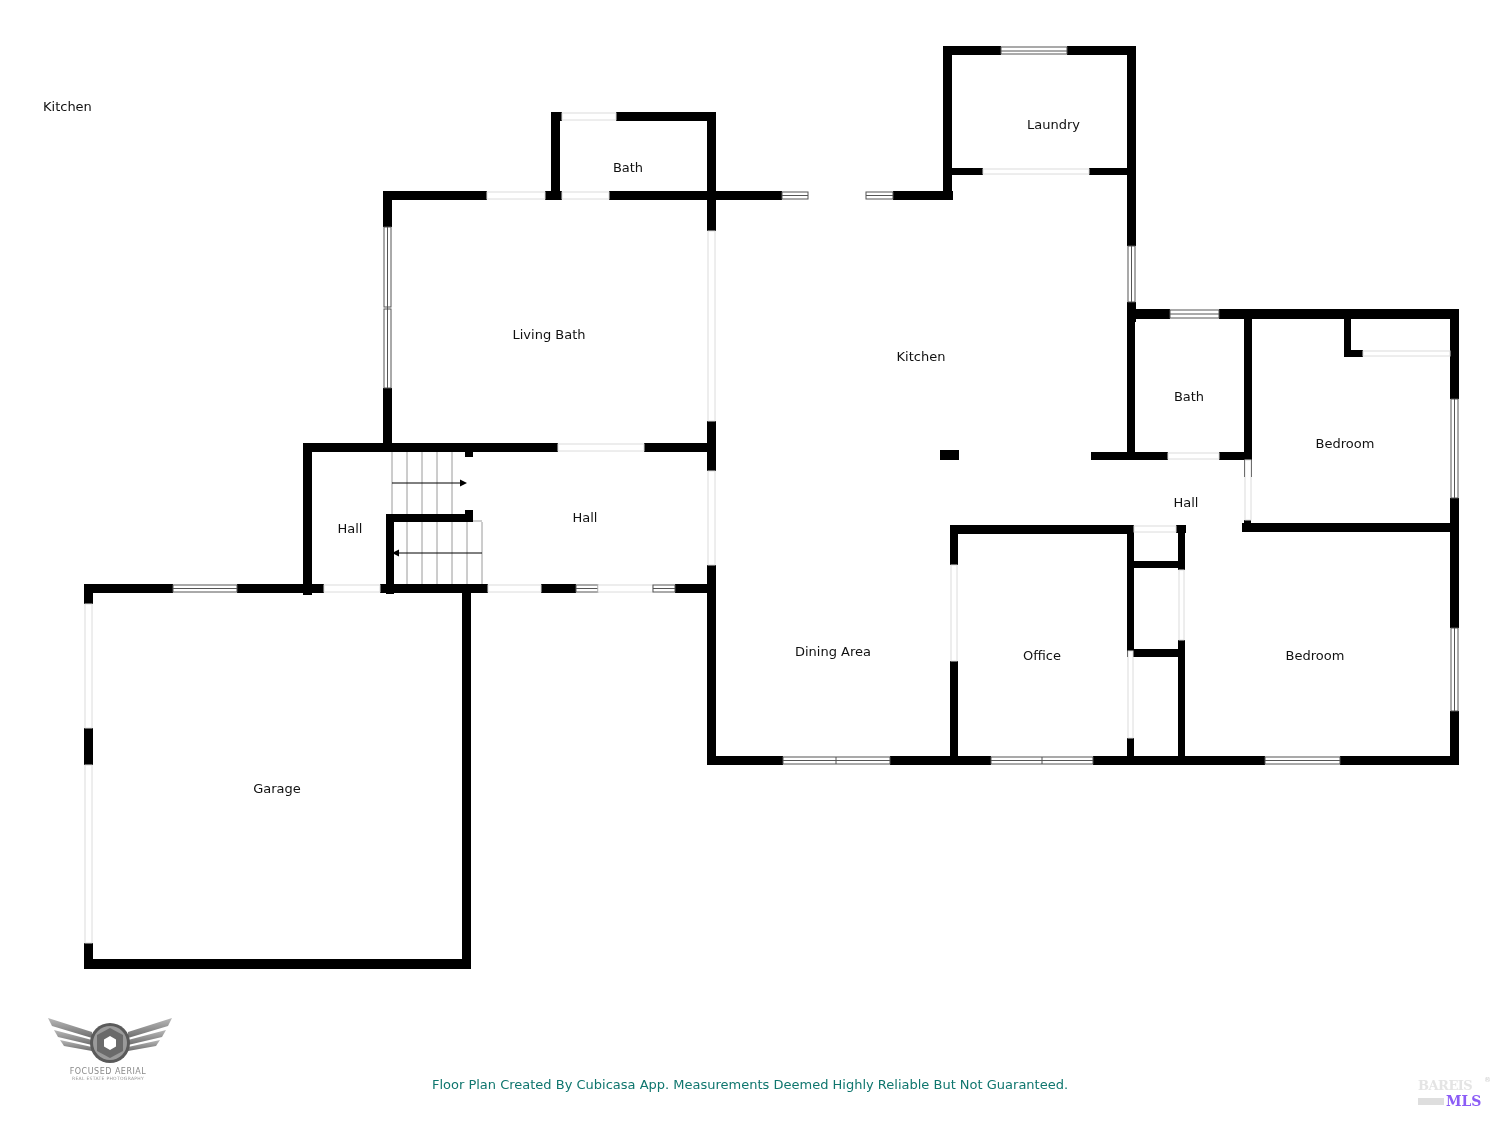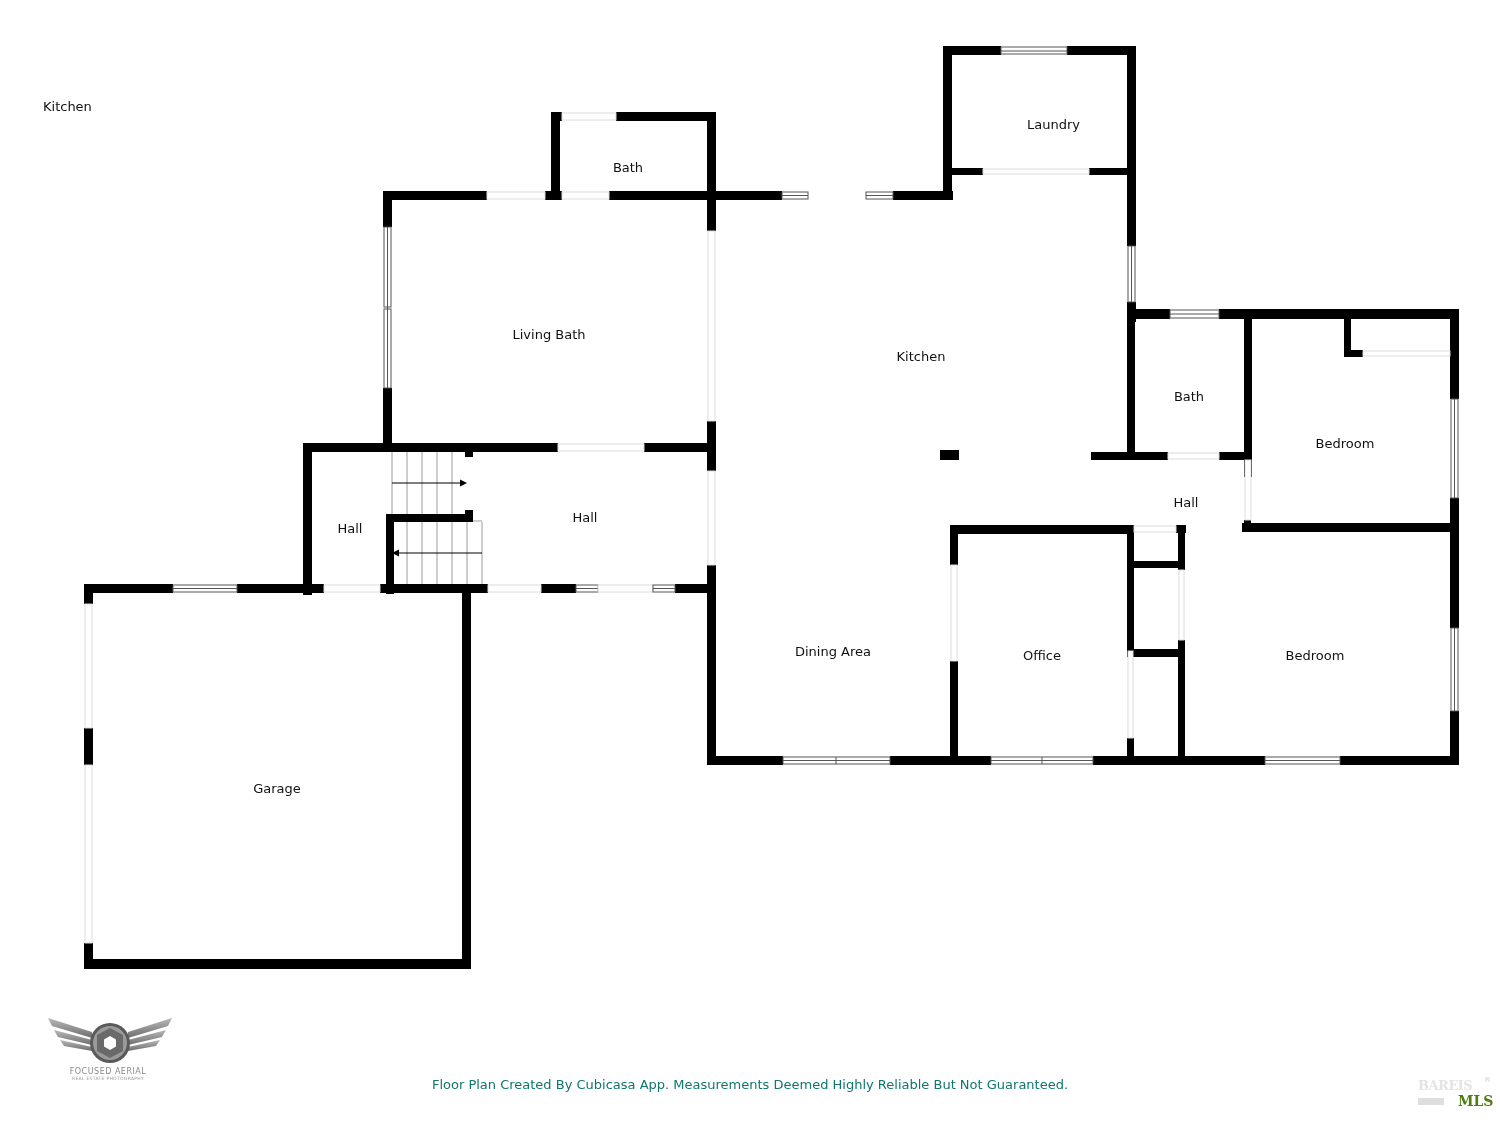--- a/index.html
+++ b/index.html
@@ -19,22 +19,22 @@
             font-size:13px; color:#0f766e; }
   .logo { position:absolute; left:40px; top:1010px; width:140px; height:75px; }
   .logo-text { position:absolute; left:48px; top:1067px; width:120px; text-align:center;
                font-size:8px; letter-spacing:0.5px; color:#8a8a8a; }
   .logo-sub { position:absolute; left:48px; top:1076px; width:120px; text-align:center;
               font-size:4.5px; color:#9a9a9a; letter-spacing:0.3px; }
   .mls { position:absolute; left:1418px; top:1078px; width:72px; height:34px; }
   .mls-top { position:absolute; left:0; top:0; font-family:"DejaVu Serif", serif;
              font-size:13px; color:#e4e4e4; letter-spacing:-0.5px; font-weight:bold; }
   .mls-bar { position:absolute; left:0; top:20px; width:26px; height:7px; background:#dedede; }
-  .mls-bottom { position:absolute; left:40px; top:15px; font-family:"DejaVu Serif", serif;
-                font-size:14px; color:#4d7c0f; font-weight:bold; }
+  .mls-bottom { position:absolute; left:28px; top:15px; font-family:"DejaVu Serif", serif;
+                font-size:14px; color:#8b5cf6; font-weight:bold; }
   .mls-reg { position:absolute; left:66px; top:-2px; font-size:7px; color:#cfcfcf; }
 </style>
 </head>
 <body>
 
 <svg id="plan" viewBox="0 0 1500 1125" xmlns="http://www.w3.org/2000/svg">
   <g>
 
     <rect class="wall" x="551" y="112" width="9" height="87"></rect>
     <rect class="wall" x="551" y="112" width="11" height="9"></rect>

